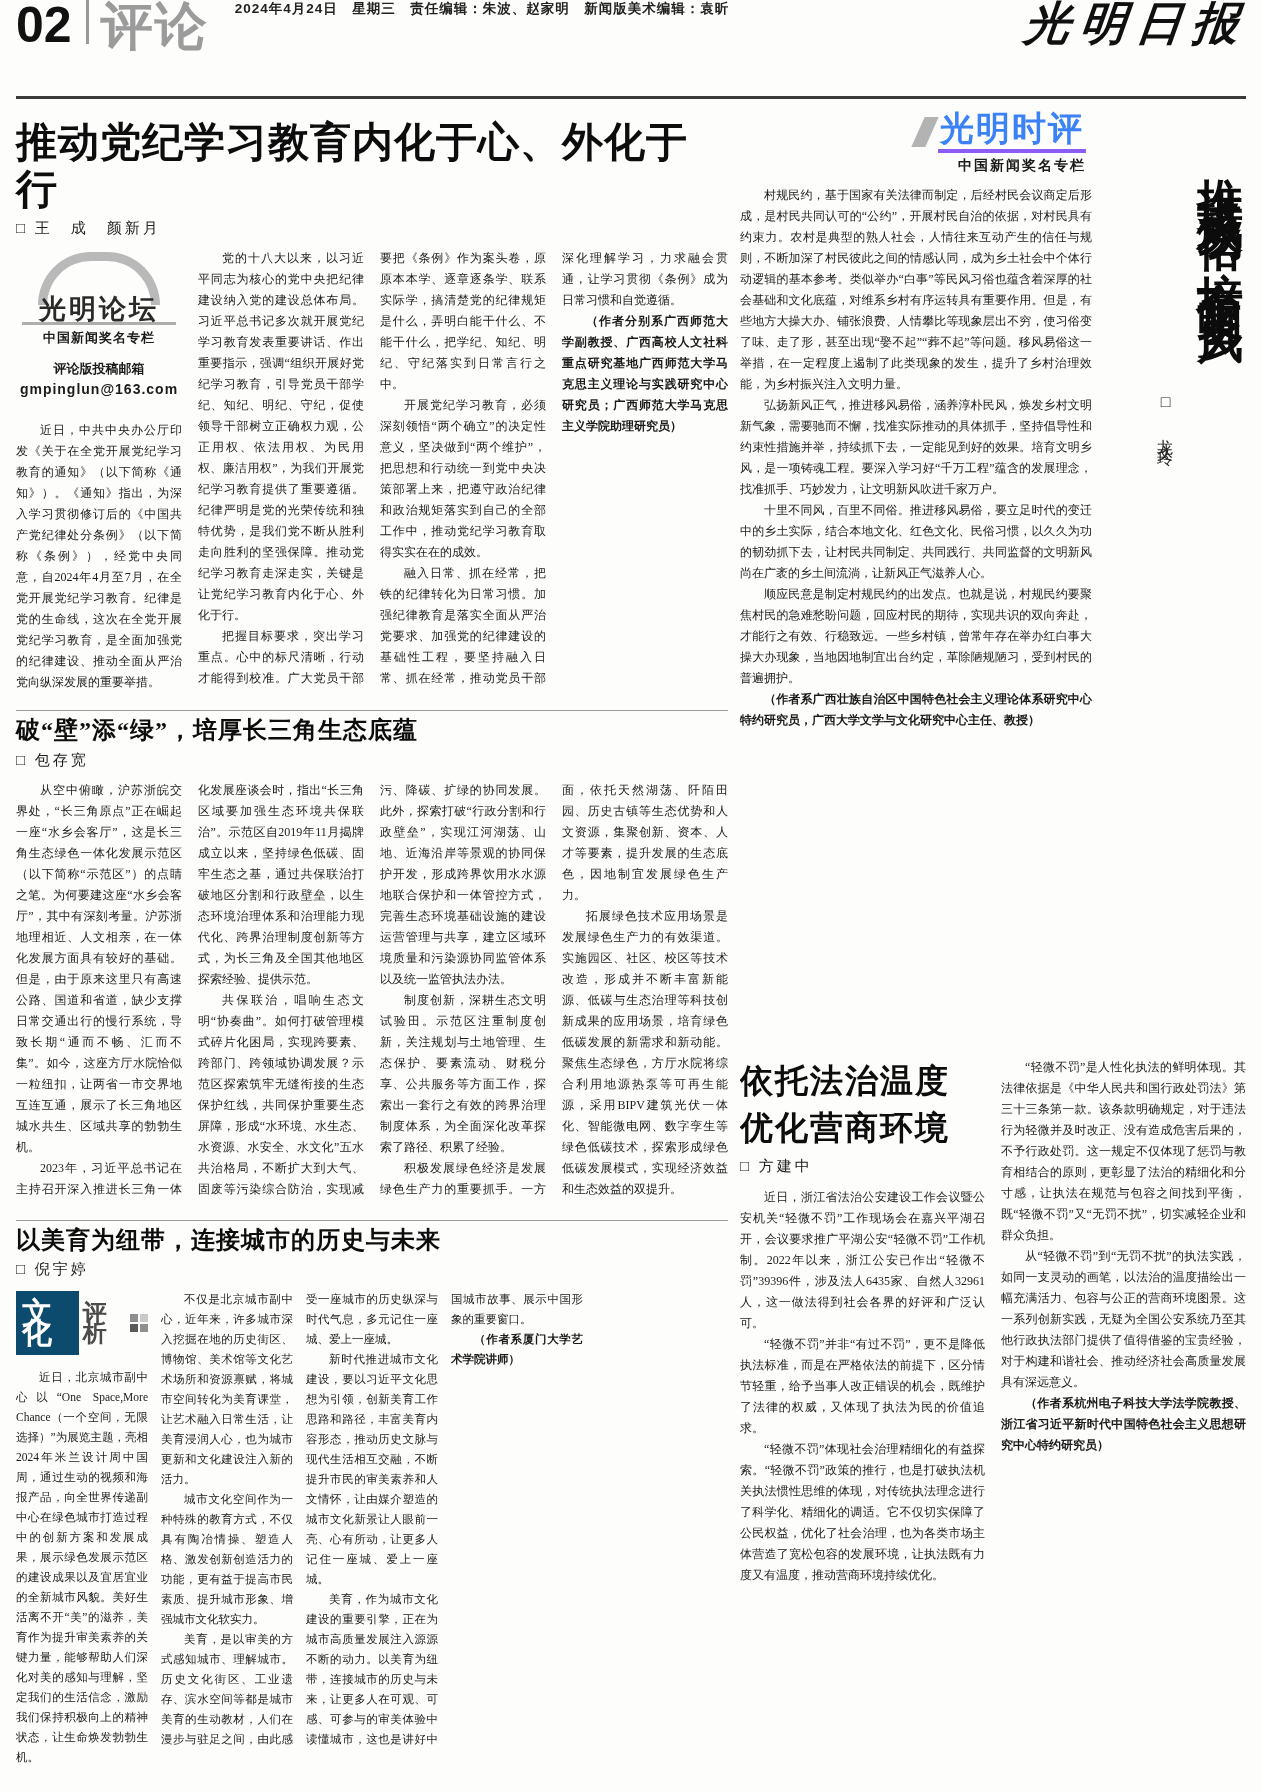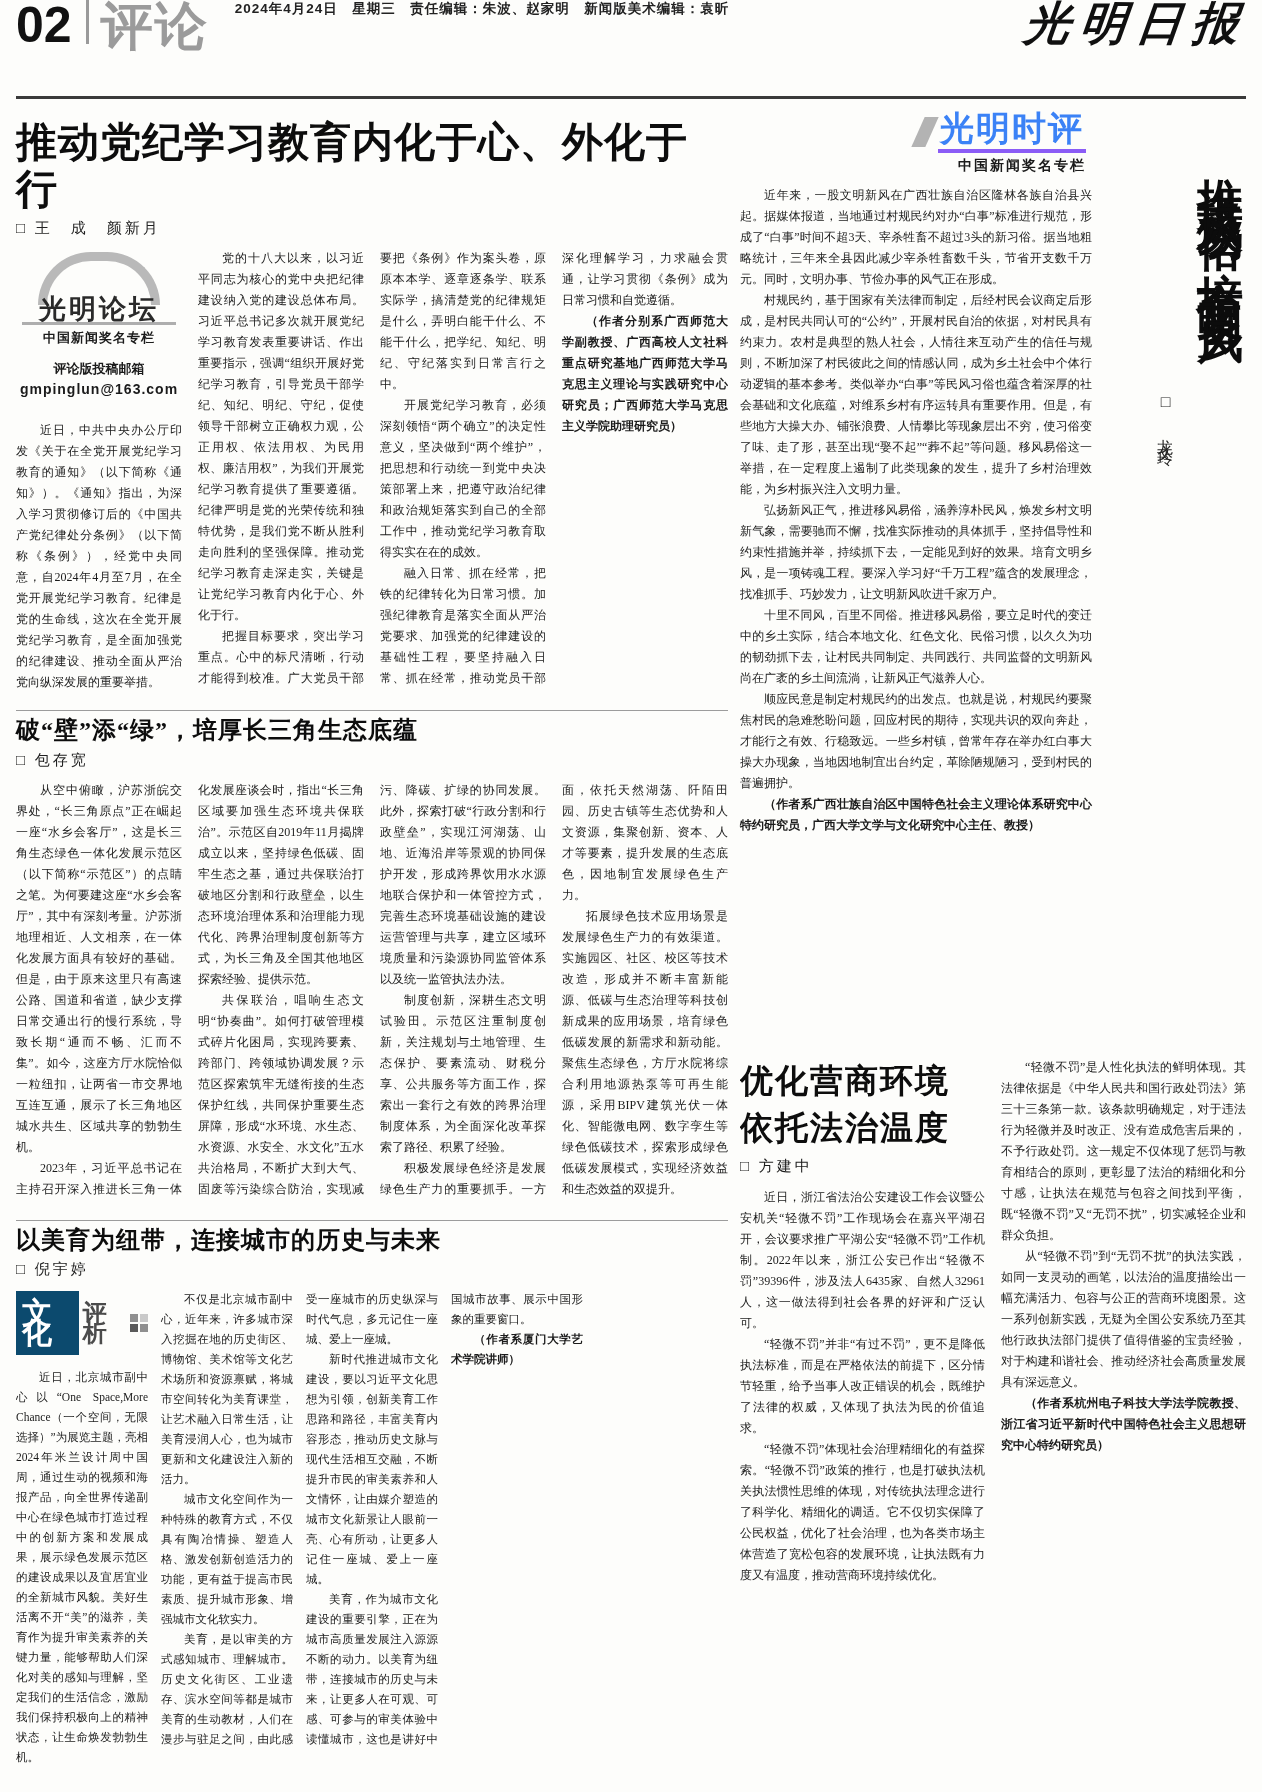--- a/index.html
+++ b/index.html
@@ -154,43 +154,42 @@
 
         <div class="shiping-main">
           <div class="shiping-logo">
             <div class="shiping-title-wrap">
               <span class="slash"></span>
               <span class="shiping-title">光明时评</span>
             </div>
             <div class="shiping-sub">中国新闻奖名专栏</div>
           </div>
           <div class="shiping-body">
-            <p>近年来，一股文明新风在广西壮族自治区隆林各族自治县兴起。据媒体报道，当地通过村规民约对办“白事”标准进行规范，形成了“白事”时间不超3天、宰杀牲畜不超过3头的新习俗。据当地粗略统计，三年来全县因此减少宰杀牲畜数千头，节省开支数千万元。同时，文明办事、节俭办事的风气正在形成。</p>
               <p>村规民约，基于国家有关法律而制定，后经村民会议商定后形成，是村民共同认可的“公约”，开展村民自治的依据，对村民具有约束力。农村是典型的熟人社会，人情往来互动产生的信任与规则，不断加深了村民彼此之间的情感认同，成为乡土社会中个体行动逻辑的基本参考。类似举办“白事”等民风习俗也蕴含着深厚的社会基础和文化底蕴，对维系乡村有序运转具有重要作用。但是，有些地方大操大办、铺张浪费、人情攀比等现象层出不穷，使习俗变了味、走了形，甚至出现“娶不起”“葬不起”等问题。移风易俗这一举措，在一定程度上遏制了此类现象的发生，提升了乡村治理效能，为乡村振兴注入文明力量。</p>
               <p>弘扬新风正气，推进移风易俗，涵养淳朴民风，焕发乡村文明新气象，需要驰而不懈，找准实际推动的具体抓手，坚持倡导性和约束性措施并举，持续抓下去，一定能见到好的效果。培育文明乡风，是一项铸魂工程。要深入学习好“千万工程”蕴含的发展理念，找准抓手、巧妙发力，让文明新风吹进千家万户。</p>
               <p>十里不同风，百里不同俗。推进移风易俗，要立足时代的变迁中的乡土实际，结合本地文化、红色文化、民俗习惯，以久久为功的韧劲抓下去，让村民共同制定、共同践行、共同监督的文明新风尚在广袤的乡土间流淌，让新风正气滋养人心。</p>
               <p>顺应民意是制定村规民约的出发点。也就是说，村规民约要聚焦村民的急难愁盼问题，回应村民的期待，实现共识的双向奔赴，才能行之有效、行稳致远。一些乡村镇，曾常年存在举办红白事大操大办现象，当地因地制宜出台约定，革除陋规陋习，受到村民的普遍拥护。</p>
               <p class="attr attr-anchor">（作者系广西壮族自治区中国特色社会主义理论体系研究中心特约研究员，广西大学文学与文化研究中心主任、教授）</p>
           </div>
         </div>
 
         <div class="vert-block">
           <div class="vert-byline">□ 龙文玲</div>
           <div class="vert-title">
             <span>推进移风易俗</span><span class="gap"></span><span>培育文明乡风</span>
           </div>
         </div>
 
       </div>
 
       <div class="biz">
         <div class="biz-col">
           <div class="attr-anchor">
+            <div class="biz-headline">依托法治温度</div>
             <div class="biz-headline">优化营商环境</div>
-            <div class="biz-headline">依托法治温度</div>
             <div class="biz-byline">□ 方建中</div>
           </div>
         <p>近日，浙江省法治公安建设工作会议暨公安机关“轻微不罚”工作现场会在嘉兴平湖召开，会议要求推广平湖公安“轻微不罚”工作机制。2022年以来，浙江公安已作出“轻微不罚”39396件，涉及法人6435家、自然人32961人，这一做法得到社会各界的好评和广泛认可。</p>
             <p>“轻微不罚”并非“有过不罚”，更不是降低执法标准，而是在严格依法的前提下，区分情节轻重，给予当事人改正错误的机会，既维护了法律的权威，又体现了执法为民的价值追求。</p>
             <p>“轻微不罚”体现社会治理精细化的有益探索。“轻微不罚”政策的推行，也是打破执法机关执法惯性思维的体现，对传统执法理念进行了科学化、精细化的调适。它不仅切实保障了公民权益，优化了社会治理，也为各类市场主体营造了宽松包容的发展环境，让执法既有力度又有温度，推动营商环境持续优化。</p>
           </div>
         <div class="biz-col">
           <p>“轻微不罚”是人性化执法的鲜明体现。其法律依据是《中华人民共和国行政处罚法》第三十三条第一款。该条款明确规定，对于违法行为轻微并及时改正、没有造成危害后果的，不予行政处罚。这一规定不仅体现了惩罚与教育相结合的原则，更彰显了法治的精细化和分寸感，让执法在规范与包容之间找到平衡，既“轻微不罚”又“无罚不扰”，切实减轻企业和群众负担。</p>
             <p>从“轻微不罚”到“无罚不扰”的执法实践，如同一支灵动的画笔，以法治的温度描绘出一幅充满活力、包容与公正的营商环境图景。这一系列创新实践，无疑为全国公安系统乃至其他行政执法部门提供了值得借鉴的宝贵经验，对于构建和谐社会、推动经济社会高质量发展具有深远意义。</p>
             <p class="attr attr-anchor">（作者系杭州电子科技大学法学院教授、浙江省习近平新时代中国特色社会主义思想研究中心特约研究员）</p>

